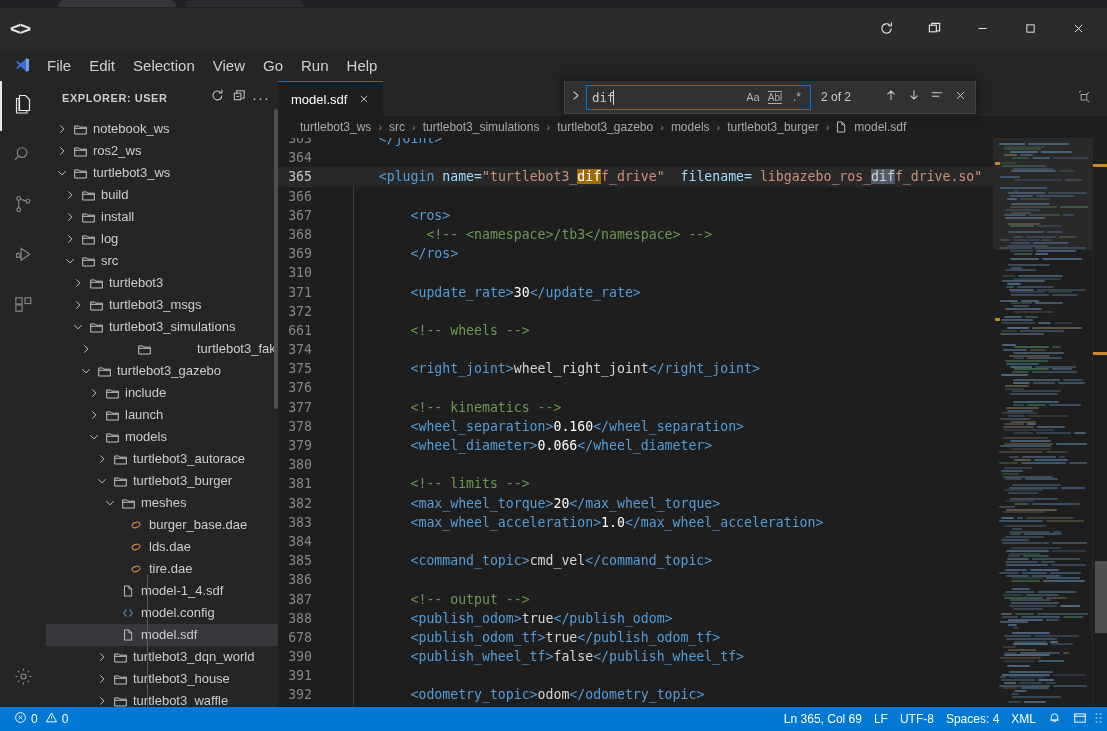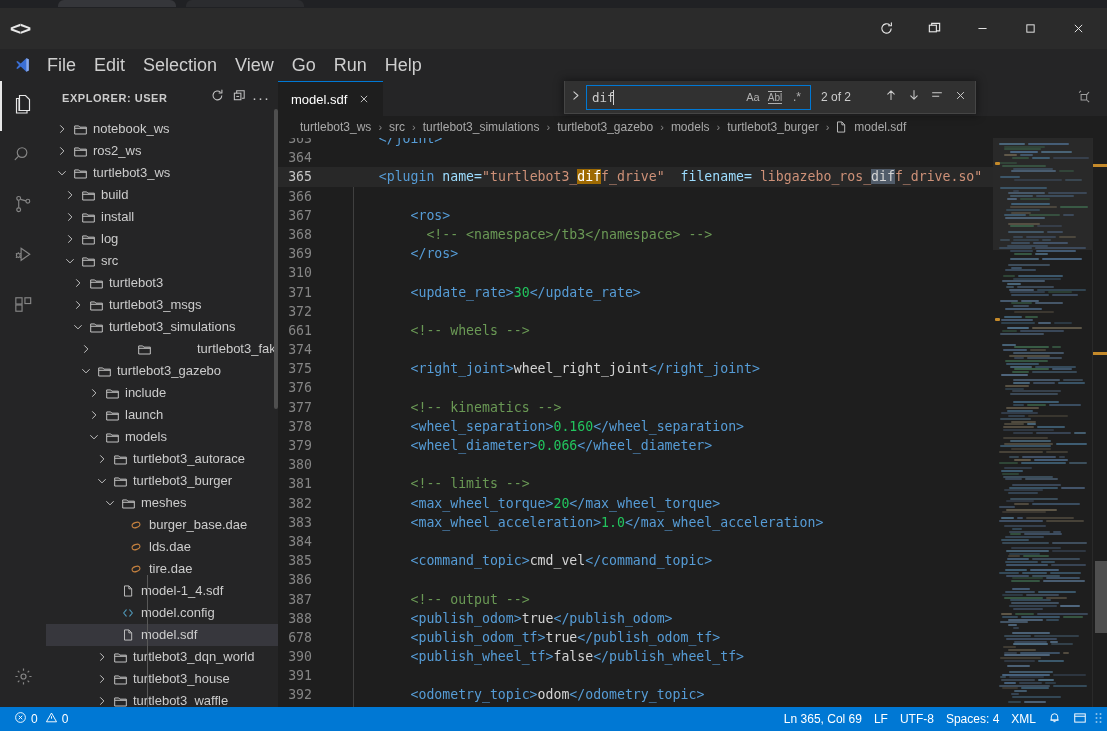--- a/index.html
+++ b/index.html
@@ -54,21 +54,21 @@
     position: absolute; top: 49px; left: 0; width: 1107px; height: 32px;
     background: #252526;
     display: flex; align-items: center;
   }
   .vscode-icon {
     width: 30px; height: 32px;
     display: flex; align-items: center; justify-content: center;
     margin-left: 7px;
   }
   .menu-item {
-    color: #cfcfcf; font-size: 18px; padding: 3px 8px; margin-left: 2px;
+    color: #cfcfcf; font-size: 15px; padding: 3px 8px; margin-left: 2px;
     white-space: nowrap; border-radius: 3px;
   }
   .menu-item:first-of-type { margin-left: 10px; }
 
   
   .activitybar {
     position: absolute; top: 81px; left: 0; width: 46px; height: 626px;
     background: #252526;
   }
   .act-icon {
@@ -176,21 +176,21 @@
     color: #858585;
   }
   .crow.active .ln { color: #c6c6c6; }
   .indent-guide {
     position: absolute; left: 75px; top: 0; bottom: 0; width: 1px;
     background: #404040;
   }
   .ctext { padding-left: 13px; color: #d4d4d4; text-align: center; }
   .tag { color: #569cd6; }
   .cmt { color: #6a9955; }
-  .num { color: #22c55e; }
+  .num { color: #ffffff; }
   .val { color: #d4d4d4; }
   .attr { color: #9cdcfe; }
   .str { color: #ce9178; }
   .hl-cur { background: #9e6a03; color: #ffffff; }
   .hl-oth { background: #515c6a; }
 
   
   .find-widget {
     position: absolute; top: 0; right: 131px;
     width: 412px; height: 33px;

